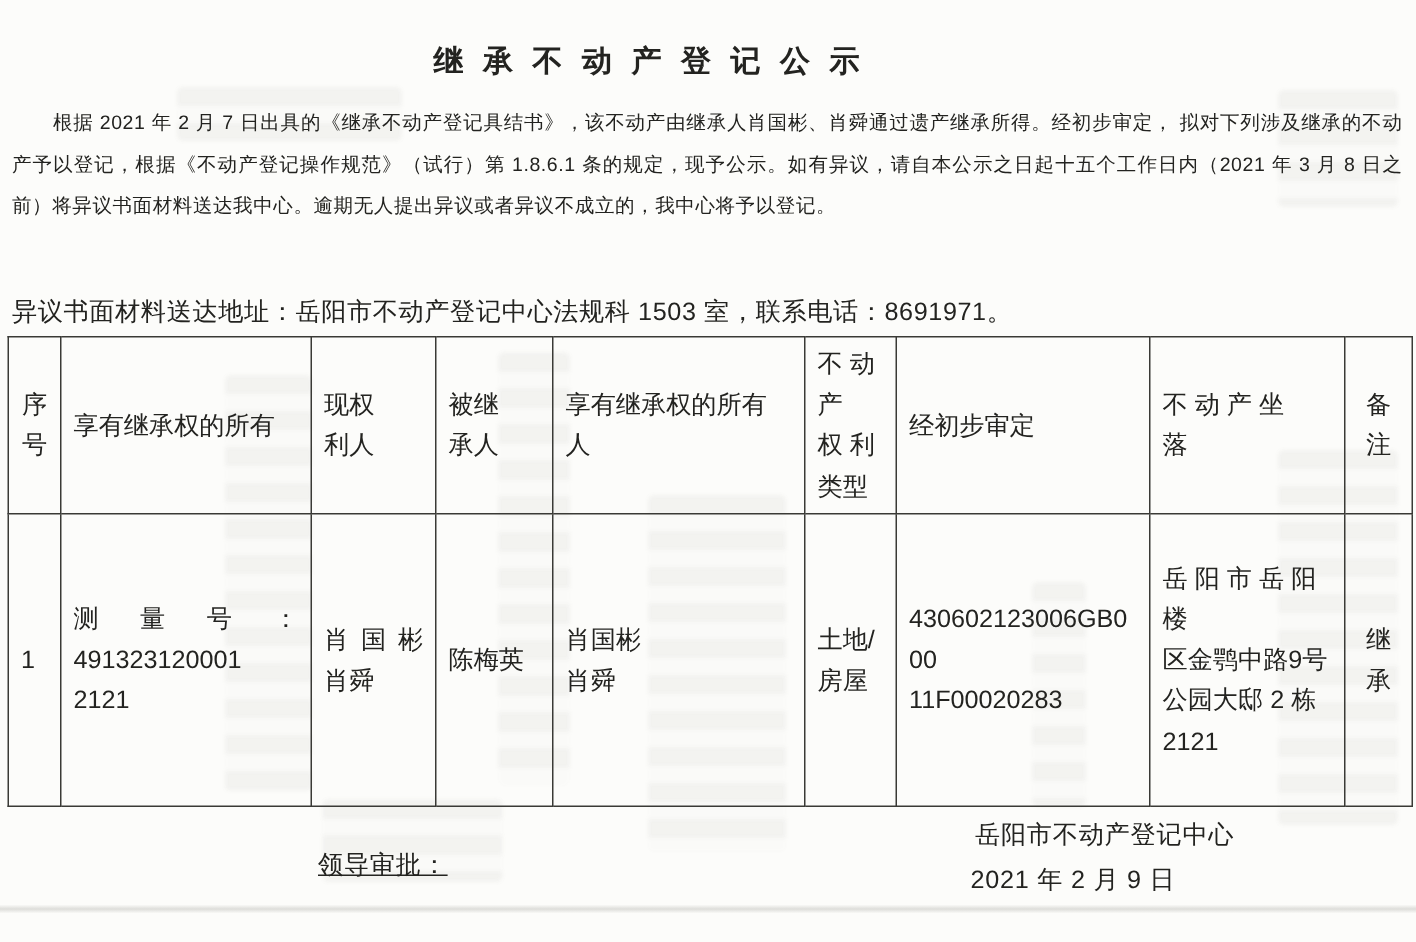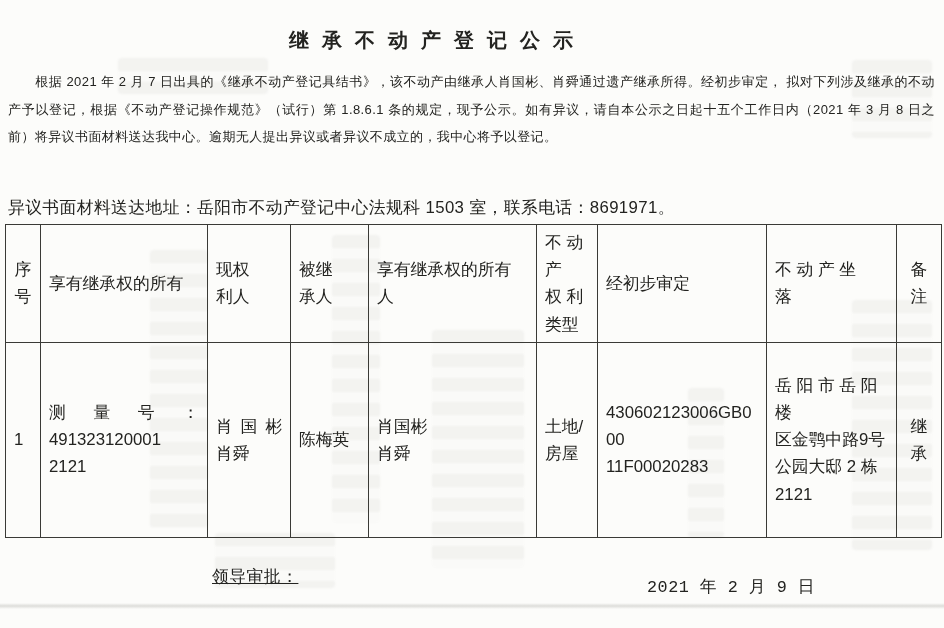--- a/index.html
+++ b/index.html
@@ -50,21 +50,21 @@
   }
   tr.hdr td{height:101px;}
   tr.row td{height:186px;}
   .pre{white-space:pre-line;}
   .jlast{display:block;text-align:justify;text-align-last:justify;}
   .block{display:block;}
   .center{text-align:center;}
   .cell-unit{word-break:break-all;}
   
   .footer-org{position:absolute;left:650px;top:545px;font-size:16.8px;letter-spacing:0.5px;}
-  .footer-date{position:absolute;left:647px;top:575px;font-size:16.8px;letter-spacing:0.5px;font-family:Liberation Mono, monospace;}
+  .footer-date{position:absolute;left:647px;top:575px;font-size:16.8px;letter-spacing:0.5px;}
   .footer-handler{position:absolute;left:8px;top:565px;font-size:16.8px;letter-spacing:0.5px;}
   .footer-approval{position:absolute;left:212px;top:565px;font-size:16.8px;letter-spacing:0.5px;text-decoration:underline;}
   
   .bleed{
     position:absolute;pointer-events:none;opacity:.7;
     background:repeating-linear-gradient(180deg,
       rgba(128,128,120,0.11) 0 13px,
       rgba(128,128,120,0.02) 13px 24px);
     filter:blur(1.3px);
     border-radius:4px;
@@ -147,17 +147,18 @@
       <td class="pre">岳 阳 市 岳 阳 楼
 区金鹗中路9号
 公园大邸 2 栋
 2121</td>
       <td class="pre center">继
 承</td>
     </tr>
   </tbody>
     </table>
 
+  <div class="footer-org">岳阳市不动产登记中心</div>
   <div class="footer-date">2021 年 2 月 9 日</div>
   <div class="footer-approval">领导审批：</div>
 
   <div class="scan-band"></div>
 </div>
 
 </body></html>

